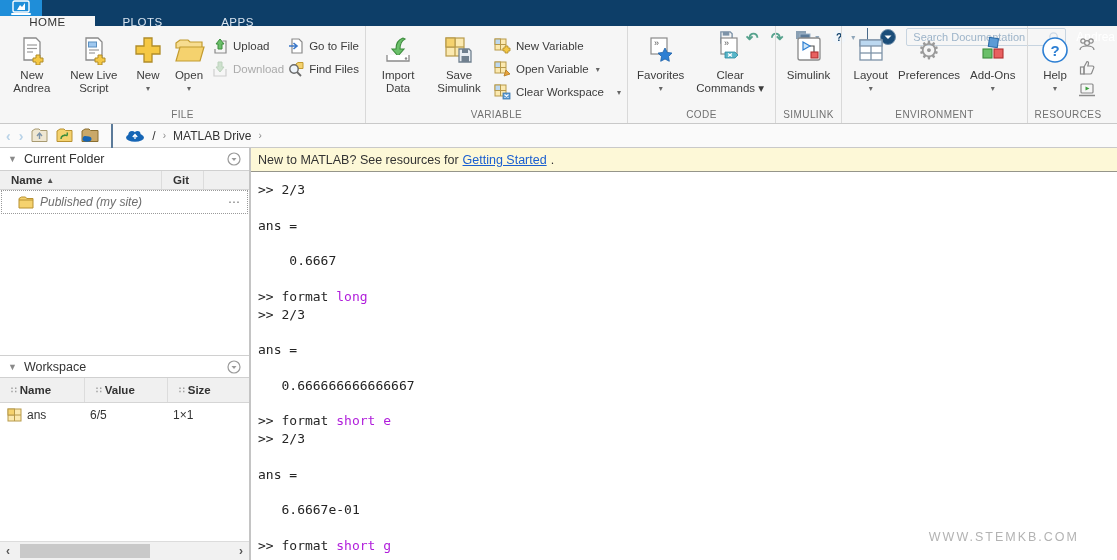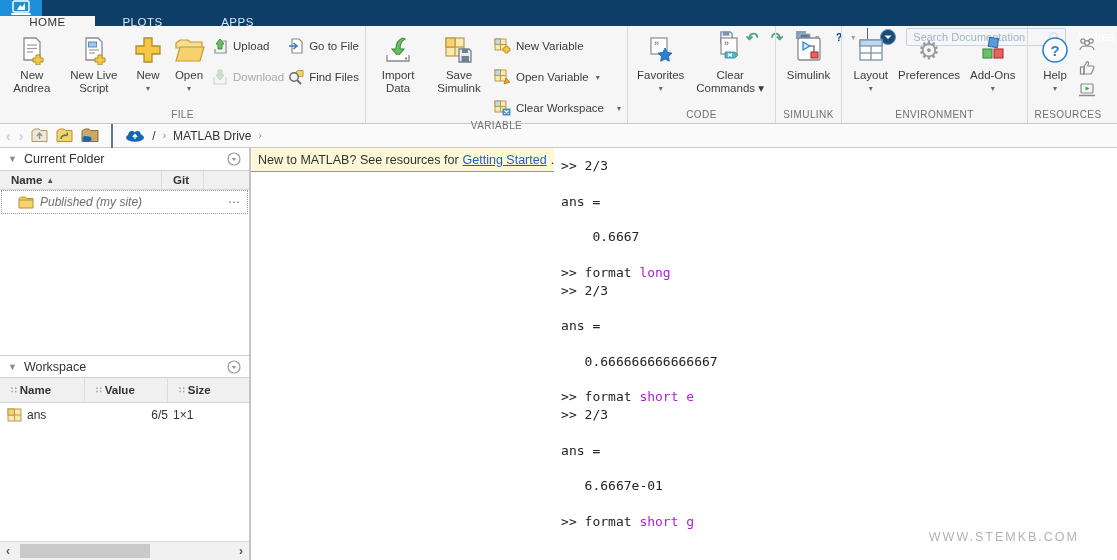--- a/index.html
+++ b/index.html
@@ -24,21 +24,21 @@
 
   
   .ribbon { height:98px; background:#f6f6f6; border-bottom:1px solid #c9c9c9; display:flex; }
   .rsec { display:flex; flex-direction:column; border-right:1px solid #d9d9d9; padding-top:4px; }
   .rsec-items { flex:1; display:flex; align-items:flex-start; padding:0 4px; }
   .rsec-label { text-align:center; font-size:10px; color:#707070; padding:2px 0 3px; letter-spacing:.4px; }
   .rbtn { display:flex; flex-direction:column; align-items:center; padding:3px 5px 0; cursor:pointer; }
   .rbtn .ic { height:34px; display:flex; align-items:center; justify-content:center; }
   .rbtn .lbl { font-size:11.5px; line-height:13px; text-align:center; color:#3c3c3c; margin-top:2px; }
   .caretv { font-size:8px; color:#666; line-height:9px; margin-top:2px; }
-  .stack { display:flex; flex-direction:column; justify-content:flex-start; gap:11px; padding:6px 2px 0; }
+  .stack { display:flex; flex-direction:column; justify-content:flex-start; gap:3px; padding:6px 2px 0; }
   .sbtn { display:flex; align-items:center; gap:5px; height:20px; font-size:11.5px; cursor:pointer; white-space:nowrap; color:#3c3c3c; }
   .sbtn.disabled { color:#ababab; cursor:default; }
   .sbtn .careth { font-size:8px; color:#666; margin-left:2px; }
   .iconstack { display:flex; flex-direction:column; gap:3px; padding:4px 2px 0; }
   .iconbtn { width:22px; height:20px; display:flex; align-items:center; justify-content:center; cursor:pointer; }
   .gear { font-size:25px; color:#9a9a9a; line-height:26px; }
 
   
   .pathbar { height:24px; border-bottom:1px solid #c9c9c9; background:#fafafa; display:flex; align-items:center; padding-left:6px; gap:8px; }
   .navglyph { font-size:14px; font-weight:bold; color:#b9d3e8; cursor:pointer; line-height:1; }
@@ -57,30 +57,30 @@
   .thead > div { padding:3px 11px; border-right:1px solid #dcdcdc; display:flex; align-items:center; gap:4px; }
   .grip { color:#9a9a9a; font-size:9px; letter-spacing:-1px; }
   .sortasc { font-size:8px; color:#555; }
   .cf-block { height:207px; display:flex; flex-direction:column; }
   .cf-row { display:flex; align-items:center; gap:6px; height:24px; padding:0 6px 0 16px; border:1px dotted #9a9a9a; margin:0 1px; cursor:pointer; }
   .cf-row .fname { font-style:italic; color:#6e6e6e; font-size:12px; }
   .cf-row .more { margin-left:auto; color:#777; letter-spacing:1px; cursor:pointer; }
   .ws-block { flex:1; display:flex; flex-direction:column; }
   .ws-row { display:flex; align-items:center; height:24px; font-size:12px; color:#333; cursor:pointer; }
   .ws-row .c1 { width:85px; display:flex; align-items:center; gap:5px; padding-left:7px;text-align:center; }
-  .ws-row .c2 { width:83px; padding-left:5px;text-align:right; }
+  .ws-row .c2 { width:83px; padding-left:5px; }
   .ws-row .c3 { padding-left:5px; }
   .filler { flex:1; }
   .hscroll { height:19px; background:#f1f1f1; border-top:1px solid #dcdcdc; display:flex; align-items:center; }
   .hs-arrow { width:16px; text-align:center; color:#555; font-size:12px; font-weight:bold; cursor:pointer; }
   .hs-track { flex:1; position:relative; height:100%; }
   .hs-thumb { position:absolute; left:4px; top:2px; height:14px; width:130px; background:#c9c9c9; cursor:pointer; }
 
   
-  .cmdwin { flex:1; position:relative; background:#fff; display:flex; flex-direction:row; overflow:hidden; }
+  .cmdwin { flex:1; position:relative; background:#fff; display:flex; flex-direction:column; overflow:hidden; }
   .notify { height:24px; background:#fdf8d7; border-bottom:1px solid #95958a; display:flex; align-items:center; padding-left:7px; font-size:12.5px; color:#333; gap:4px; }
   .notify a { color:#1a5fd0; text-decoration:underline; cursor:pointer; }
   .term { flex:1; font-family:"DejaVu Sans Mono", monospace; font-size:13px; line-height:17.8px; color:#242424; padding:9px 0 0 7px; cursor:text; }
   .tline { white-space:pre; }
   .kw { color:#b01edb; }
   .watermark { position:absolute; right:38px; bottom:16px; color:#b3b3b3; font-size:12.5px; letter-spacing:2px; }
 
   svg { display:block; }
 </style>
 </head>

